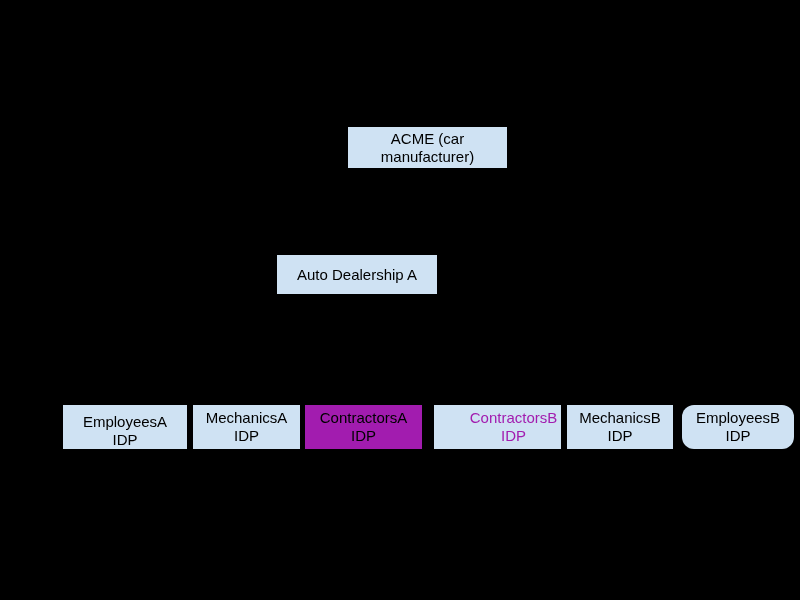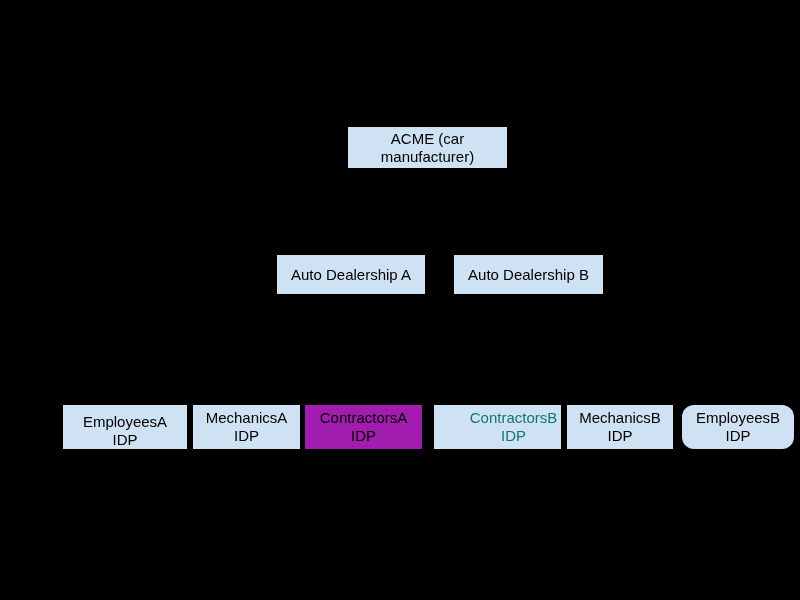--- a/index.html
+++ b/index.html
@@ -34,39 +34,36 @@
   }
 </style>
 </head>
 <body>
 
 <div class="canvas" style="background: rgb(0, 0, 0);">
     <div class="node" style="left: 348px; top: 127px; width: 159px; height: 41px; background: rgb(207, 226, 243); color: rgb(0, 0, 0);">
       <div class="node-line">ACME (car</div>
       <div class="node-line">manufacturer)</div>
     </div>
-    <div class="node" style="left: 277px; top: 255px; width: 148px; height: 39px; background: rgb(207, 226, 243); color: rgb(0, 0, 0);">
+    <div class="node" style="left: 277px; top: 255px; width: 160px; height: 39px; background: rgb(207, 226, 243); color: rgb(0, 0, 0);">
       <div class="node-line">Auto Dealership A</div>
-    </div>
-    <div class="node" style="left: 454px; top: 255px; width: 149px; height: 39px; background: rgb(207, 226, 243); color: rgb(0, 0, 0);">
-      <div class="node-line">Auto Dealership B</div>
     </div>
     <div class="node" style="left: 63px; top: 405px; width: 124px; height: 44px; background: rgb(207, 226, 243); color: rgb(0, 0, 0); justify-content: flex-end;">
       <div class="node-line">EmployeesA</div>
       <div class="node-line">IDP</div>
     </div>
     <div class="node" style="left: 193px; top: 405px; width: 107px; height: 44px; background: rgb(207, 226, 243); color: rgb(0, 0, 0);">
       <div class="node-line">MechanicsA</div>
       <div class="node-line">IDP</div>
     </div>
     <div class="node" style="left: 305px; top: 405px; width: 117px; height: 44px; background: #a21caf; color: rgb(0, 0, 0);">
       <div class="node-line">ContractorsA</div>
       <div class="node-line">IDP</div>
     </div>
-    <div class="node" style="left: 434px; top: 405px; width: 127px; height: 44px; background: rgb(207, 226, 243); color: #0f766e; padding-left: 32px;">
+    <div class="node" style="left: 434px; top: 405px; width: 127px; height: 44px; background: rgb(207, 226, 243); color: #a21caf; padding-left: 32px;">
       <div class="node-line">ContractorsB</div>
       <div class="node-line">IDP</div>
     </div>
     <div class="node" style="left: 567px; top: 405px; width: 106px; height: 44px; background: rgb(207, 226, 243); color: rgb(0, 0, 0);">
       <div class="node-line">MechanicsB</div>
       <div class="node-line">IDP</div>
     </div>
     <div class="node" style="left: 682px; top: 405px; width: 112px; height: 44px; background: rgb(207, 226, 243); color: rgb(0, 0, 0); border-radius: 12px;">
       <div class="node-line">EmployeesB</div>
       <div class="node-line">IDP</div>

